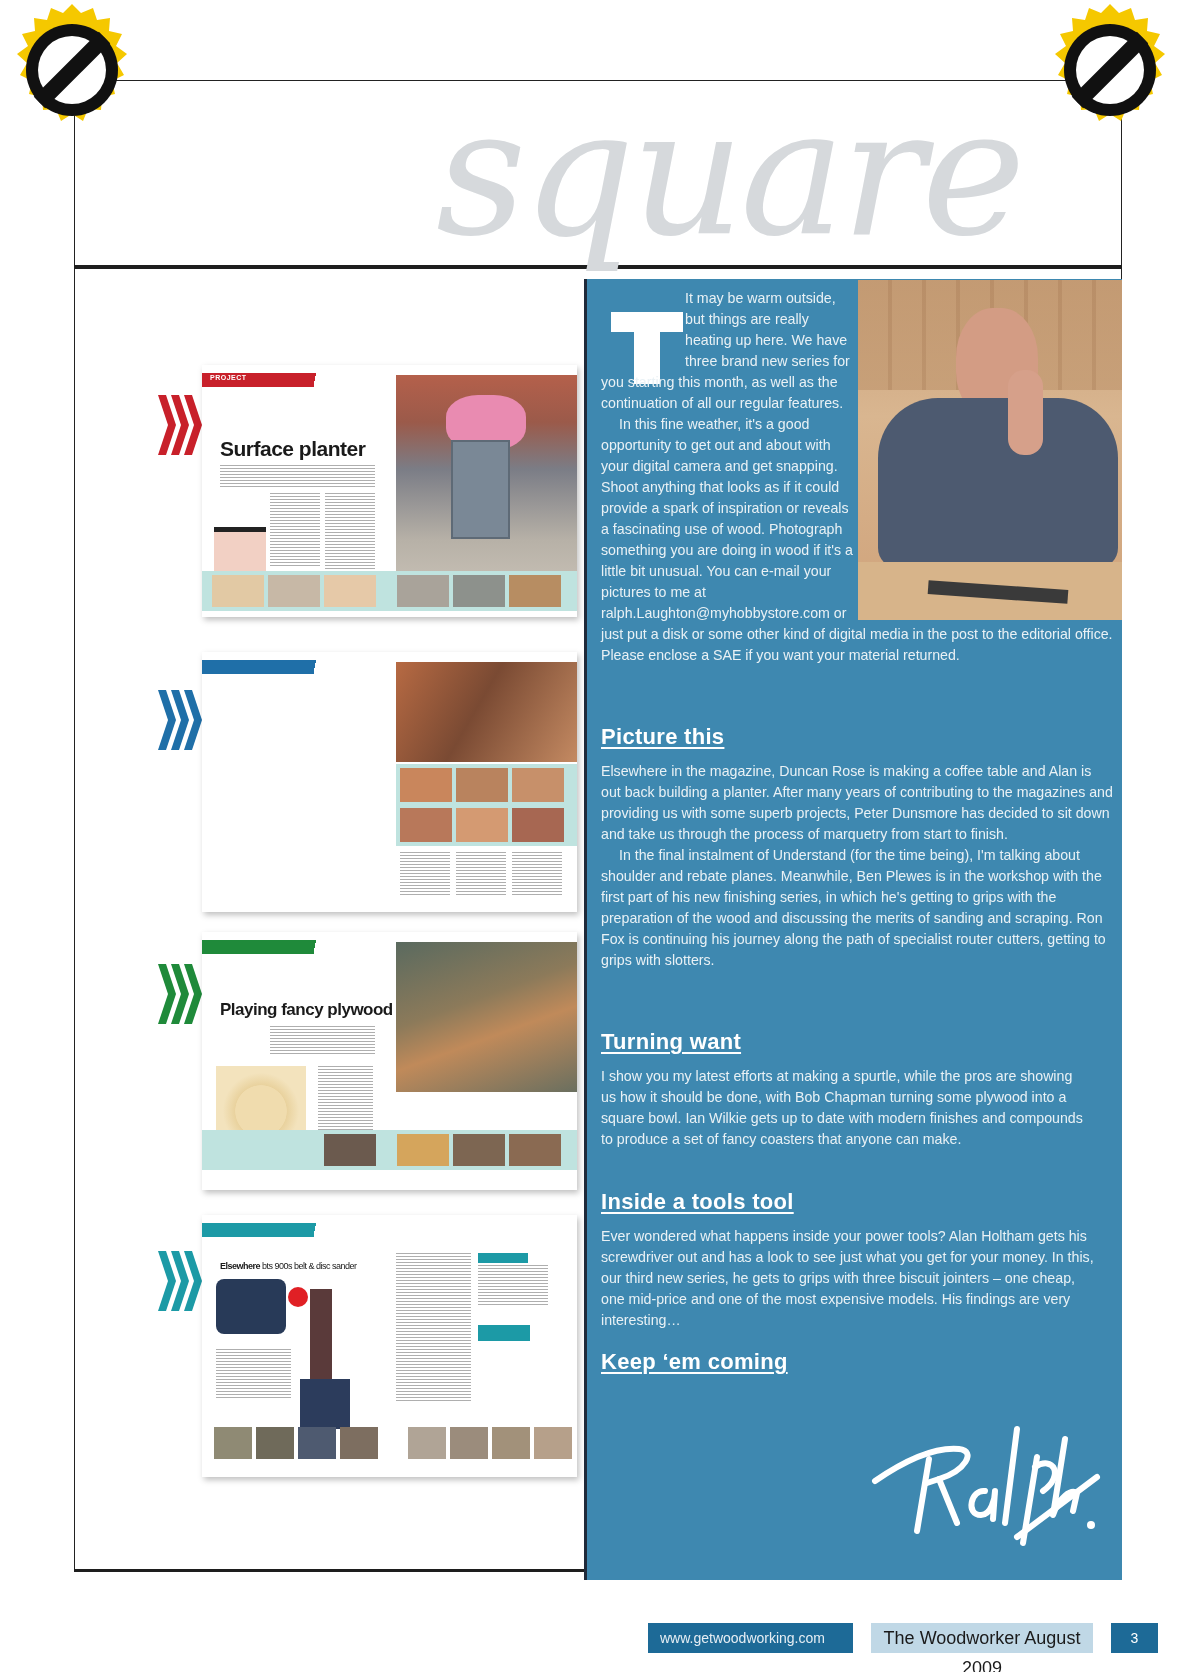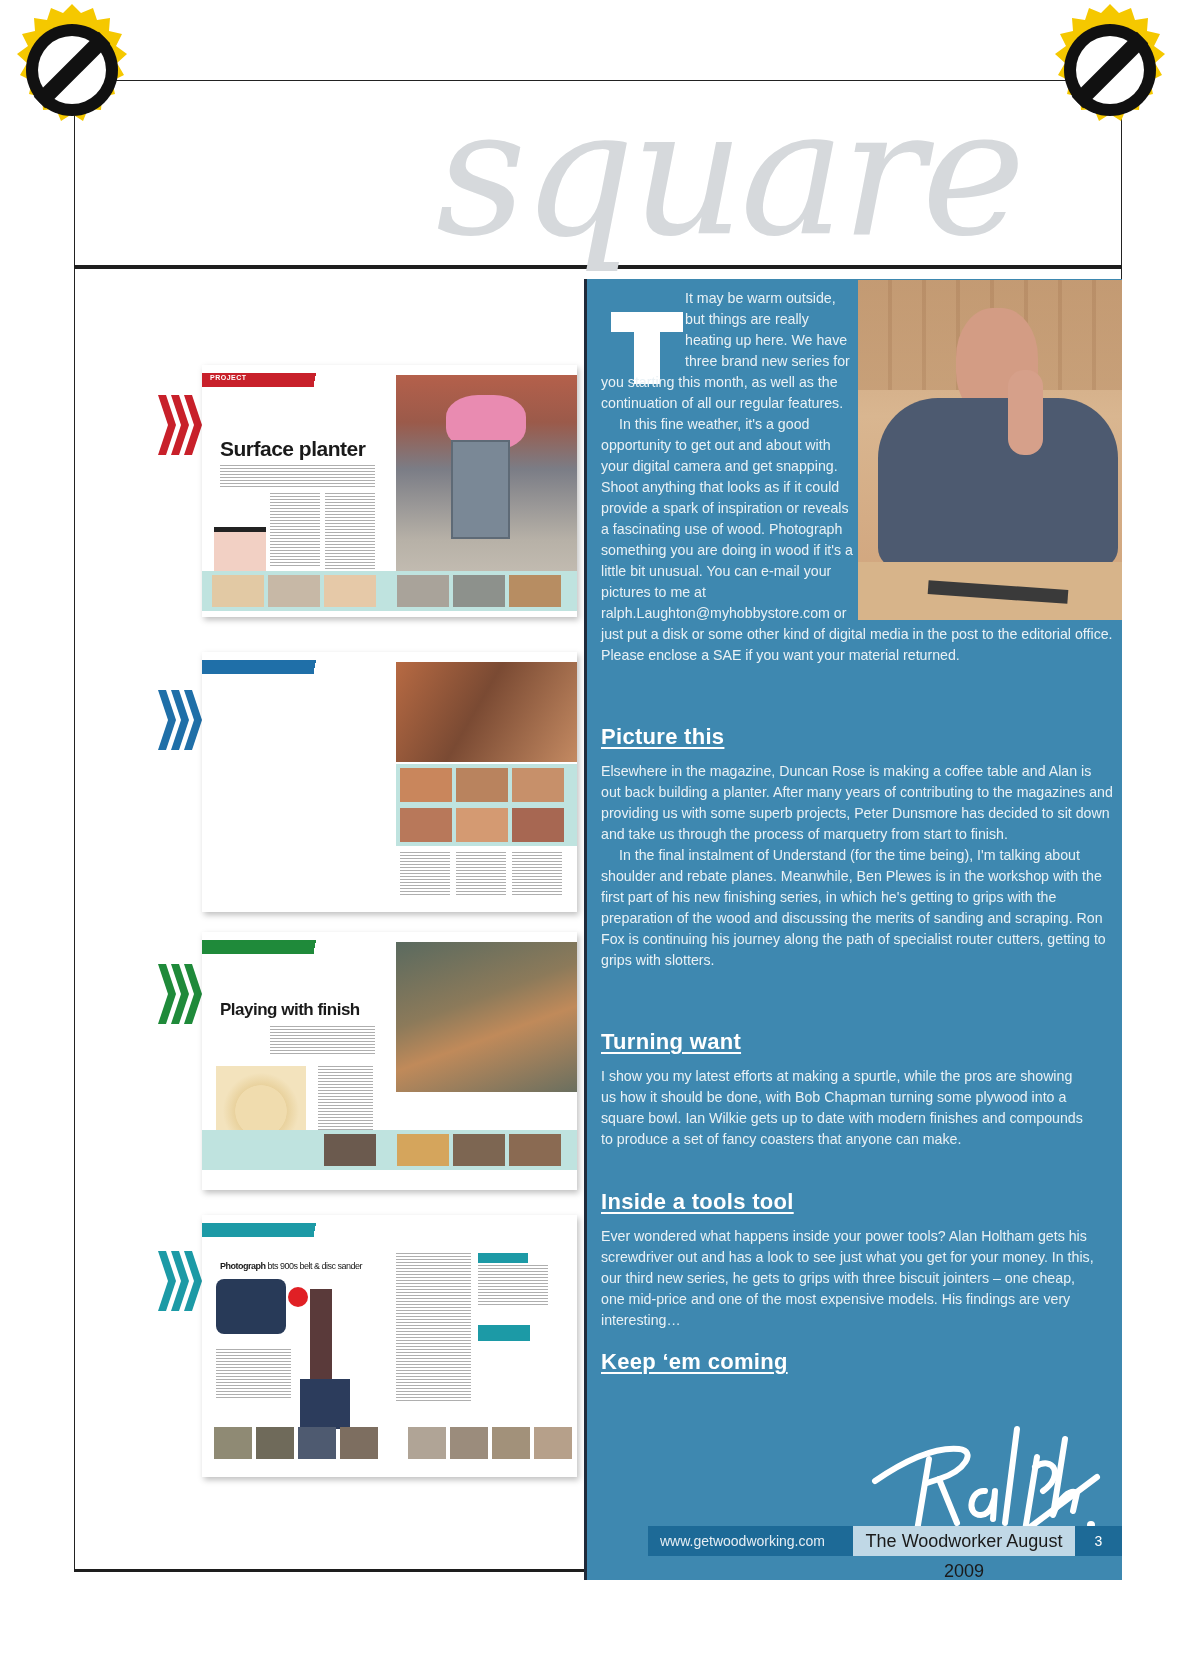--- a/index.html
+++ b/index.html
@@ -44,21 +44,21 @@
   .dropcap .bar { position: absolute; left: 0; top: 0; width: 72px; height: 20px; background: #fff; }
   .dropcap .stem { position: absolute; left: 23px; top: 0; width: 26px; height: 72px; background: #fff; }
   .ptext { position: absolute; font-size: 14.2px; line-height: 21px; color: #e9f1f5; }
   .ptext p { margin: 0; }
   .ptext p.indent { text-indent: 18px; }
   .heading { position: absolute; left: 14px; font-weight: bold; font-size: 22px; color: #fff;
              text-decoration: underline; text-decoration-thickness: 2px; text-underline-offset: 3px; letter-spacing: 0.3px; }
   .signature { position: absolute; left: 280px; top: 1140px; width: 240px; height: 130px; }
 
   
-  .footer { position: absolute; top: 1526px; height: 30px; display: flex; left: 648px; }
+  .footer { position: absolute; top: 1623px; height: 30px; display: flex; left: 648px; gap: 18px; }
   .footer .url { width: 205px; background: #1d6a97; color: #e6eef4; font-size: 14px; line-height: 30px; padding-left: 12px; box-sizing: border-box; }
   .footer .issue { width: 222px; background: #c0d8e6; color: #1a1a1a; font-size: 18px; line-height: 30px; text-align: center; }
   .footer .pg { width: 47px; background: #1d6a97; color: #fff; font-size: 14px; line-height: 30px; text-align: center; }
 </style>
 </head>
 <body>
 
 <div class="frame"></div>
 <div class="frame-rule"></div>
 <div class="frame-bottom"></div>
@@ -147,21 +147,21 @@
   <svg class="chev" style="top:32px;" viewBox="0 0 44 60">
     <g fill="#1f8a3a">
         <polygon points="0,0 8,0 18,30 8,60 0,60 10,30"></polygon>
         <polygon points="13,0 21,0 31,30 21,60 13,60 23,30"></polygon>
         <polygon points="26,0 34,0 44,30 34,60 26,60 36,30"></polygon>
       </g>
   </svg>
   <div class="spread" style="top:0;height:258px;">
     <div class="tag" style="background:linear-gradient(100deg,#1f8a3a 80%,transparent 80%);"></div>
     <div class="page-l">
-      <div class="title" style="top:44px;font-size:17px;">Playing with finish</div>
+      <div class="title" style="top:44px;font-size:17px;">Playing fancy plywood</div>
       <div class="textblk" style="left:60px;top:70px;width:105px;height:30px;"></div>
       <div class="photo" style="left:6px;top:110px;width:90px;height:90px;background:radial-gradient(circle at 50% 50%,#f0dcae 0 40%,#e9d29e 41%,#f3e3bd 60%);"></div>
       <div class="textblk" style="left:108px;top:110px;width:55px;height:75px;"></div>
     </div>
     <div class="page-r photo" style="height:150px;background:linear-gradient(160deg,#5a6a5f,#8c7a5a 40%,#c08a5a 60%,#6a6f5f);"></div>
     <div class="strip" style="bottom:20px;">
       <div class="thumb" style="left:122px;background:#6b5a4e;"></div>
       <div class="thumb" style="left:195px;background:#d5a55c;"></div>
       <div class="thumb" style="left:251px;background:#7d6652;"></div>
       <div class="thumb" style="left:307px;background:#8a6a52;"></div>
@@ -174,21 +174,21 @@
     <g fill="#1c9aa6">
         <polygon points="0,0 8,0 18,30 8,60 0,60 10,30"></polygon>
         <polygon points="13,0 21,0 31,30 21,60 13,60 23,30"></polygon>
         <polygon points="26,0 34,0 44,30 34,60 26,60 36,30"></polygon>
       </g>
   </svg>
   <div class="spread" style="top:0;height:262px;">
     <div class="tag" style="background:linear-gradient(100deg,#1c9aa6 80%,transparent 80%);"></div>
     <div class="page-l">
       <div class="title" style="top:22px;font-size:9px;">
-        <span>Photograph</span>
+        <span>Elsewhere</span>
         <span style="font-weight:normal;">bts 900s belt &amp; disc sander</span>
       </div>
       <div class="photo" style="left:6px;top:40px;width:70px;height:55px;background:#283a58;border-radius:8px;"></div>
       <div style="position:absolute;left:78px;top:48px;width:20px;height:20px;border-radius:50%;background:#e02025;"></div>
       <div class="photo" style="left:100px;top:50px;width:22px;height:100px;background:#5a3a3a;"></div>
       <div class="photo" style="left:90px;top:140px;width:50px;height:50px;background:#2c3c5c;"></div>
       <div class="textblk" style="left:6px;top:110px;width:75px;height:50px;"></div>
     </div>
     <div class="page-r">
       <div class="textblk" style="left:0;top:28px;width:75px;height:150px;"></div>

